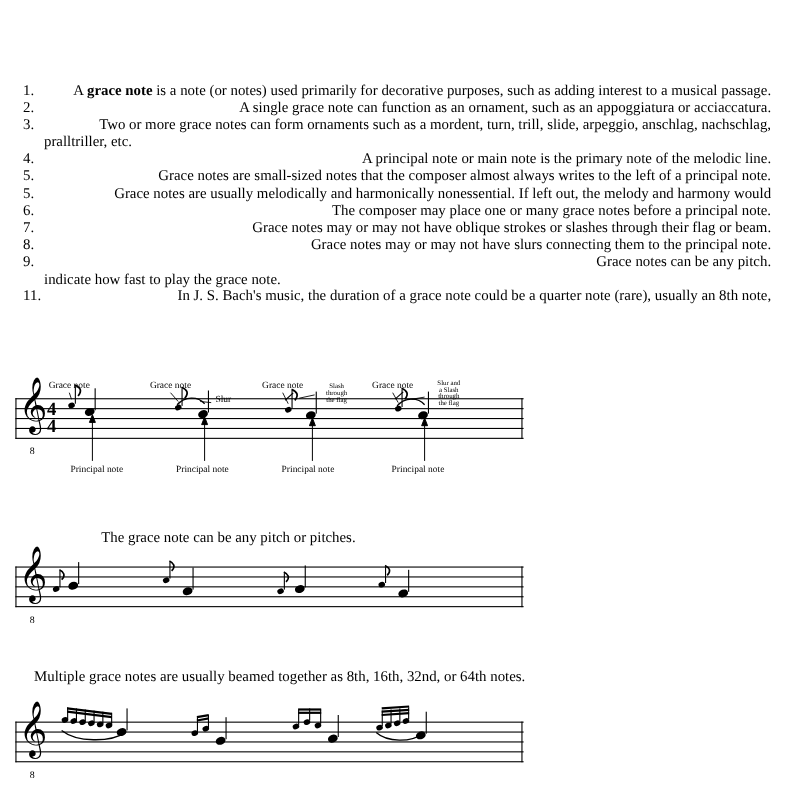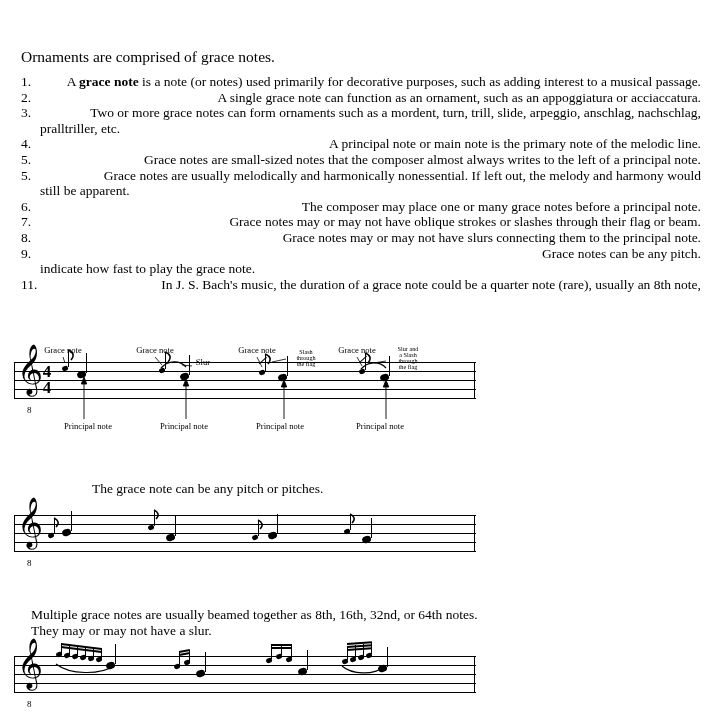--- a/index.html
+++ b/index.html
@@ -152,21 +152,20 @@
     font-size: 13.5px;
     line-height: 16px;
   }
 </style>
 </head>
 <body>
 
 <div class="page">
 
 
-  <div class="intro">Ornaments are comprised of grace notes.</div>
 
   <div class="list" id="list-root">
       <div class="item">
         <div class="num">1.</div>
         <div class="txt">A <b>grace note</b> is a note (or notes) used primarily for decorative purposes, such as adding interest to a musical passage.</div>
       </div>
       <div class="item">
         <div class="num">2.</div>
         <div class="txt">A single grace note can function as an ornament, such as an appoggiatura or acciaccatura.</div>
       </div>
@@ -180,21 +179,20 @@
         <div class="txt">A principal note or main note is the primary note of the melodic line.</div>
       </div>
       <div class="item">
         <div class="num">5.</div>
         <div class="txt">Grace notes are small-sized notes that the composer almost always writes to the left of a principal note.</div>
       </div>
       <div class="item">
         <div class="num">5.</div>
         <div class="txt">Grace notes are usually melodically and harmonically nonessential. If left out, the melody and harmony would</div>
       </div>
-      <div class="cont">still be apparent.</div>
       <div class="item">
         <div class="num">6.</div>
         <div class="txt">The composer may place one or many grace notes before a principal note.</div>
       </div>
       <div class="item">
         <div class="num">7.</div>
         <div class="txt">Grace notes may or may not have oblique strokes or slashes through their flag or beam.</div>
       </div>
       <div class="item">
         <div class="num">8.</div>
@@ -354,21 +352,20 @@
     <div class="notehead small" style="left:330px; top:24px;"></div>
     <div class="stem thin" style="left:335.5px; top:10px; height:15px;"></div>
     <svg class="slur" style="left:335px; top:8px;" width="9" height="11" viewBox="0 0 9 11">
         <path d="M1,1 C5,3 7,6 3,10" stroke="#000" stroke-width="1.5" fill="none"></path>
       </svg>
     <div class="notehead" style="left:348px; top:31px;"></div>
     <div class="stem" style="left:356.5px; top:13px; height:20px;"></div>
   </div>
 
   <div class="caption" style="left:31px; top:607px;">Multiple grace notes are usually beamed together as 8th, 16th, 32nd, or 64th notes.</div>
-  <div class="caption" style="left:31px; top:623px;">They may or may not have a slur.</div>
 
   <div class="system" style="left:14px; top:640px; width:480px; height:70px;">
     <div class="staff" style="left:0px; top:16px; width:462px; height:40px;">
       <div class="staffline" style="left:0; top:0px;  width:462px;"></div>
       <div class="staffline" style="left:0; top:9px;  width:462px;"></div>
       <div class="staffline" style="left:0; top:18px; width:462px;"></div>
       <div class="staffline" style="left:0; top:27px; width:462px;"></div>
       <div class="staffline" style="left:0; top:36px; width:462px;"></div>
       <div class="barline" style="left:0px; top:0px; height:37px;"></div>
       <div class="barline" style="left:460px; top:0px; height:37px;"></div>

